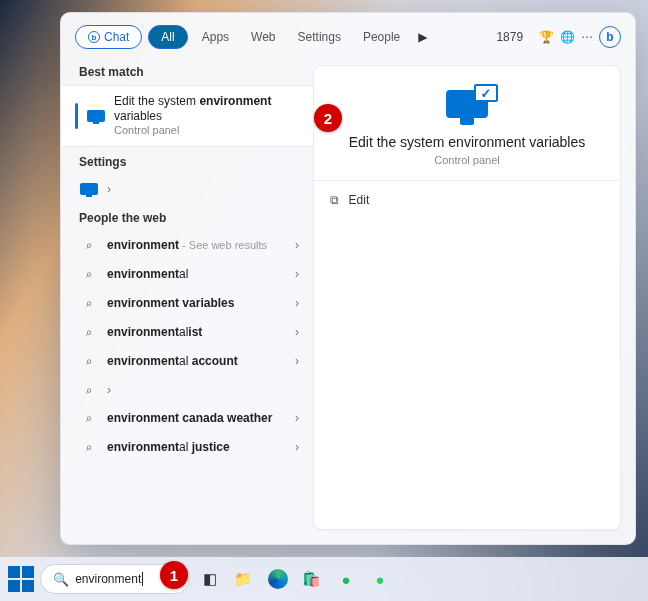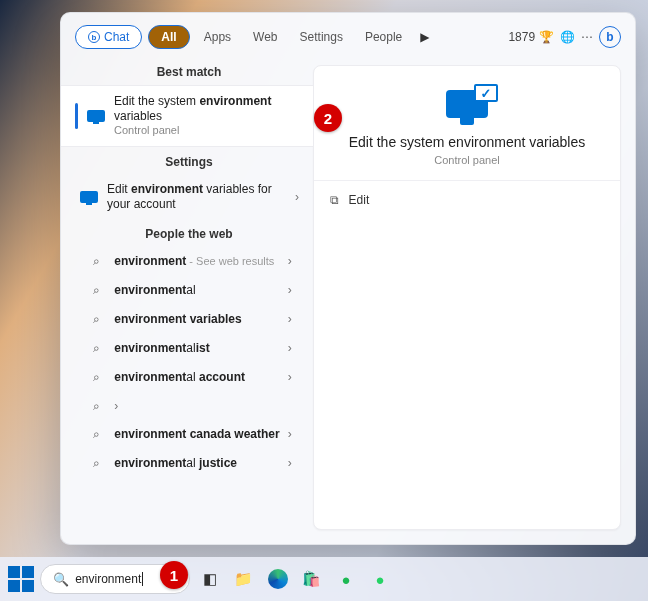--- a/index.html
+++ b/index.html
@@ -28,34 +28,34 @@
   }
   .tab.chat {
     display: flex; align-items: center; gap: 4px;
     color: #1a6edb; border: 1px solid #1a6edb; background: #fff;
   }
   .tab.chat .bing-c {
     width: 12px; height: 12px; border: 1.5px solid #1a6edb; border-radius: 50%;
     display: inline-flex; align-items: center; justify-content: center;
     font-size: 8px; font-weight: bold; color: #1a6edb;
   }
-  .tab.active { background: #a16207; color: #fff; border-color: #1a6edb; font-weight: bold; }
+  .tab.active { background: #0369a1; color: #fff; border-color: #1a6edb; }
   .tab-plain { padding: 4px 8px; color: #555; cursor: pointer; }
   .caret { color: #333; font-size: 12px; padding: 0 4px; cursor: pointer; }
   .spacer { flex: 1; }
-  .reward { display: flex; align-items: center; gap: 4px; color: #444; font-size: 12px; }
+  .reward { display: flex; align-items: center; gap: 16px; color: #444; font-size: 12px; }
   .earth, .dots, .bing-b { color: #555; cursor: pointer; }
   .bing-b {
     width: 22px; height: 22px; border: 1.5px solid #1a6edb; border-radius: 50%;
     display: flex; align-items: center; justify-content: center;
     font-size: 12px; font-weight: bold; color: #1a6edb;
   }
 
   .body { display: flex; flex: 1; min-height: 0; }
-  .left { flex: 0 0 252px; display: flex; flex-direction: column; overflow: hidden; align-items: center; }
+  .left { flex: 0 0 252px; display: flex; flex-direction: column; overflow: hidden; }
   .right {
     flex: 1; margin: 8px 14px 14px 0; background: #fff;
     border-radius: 8px; border: 1px solid #ececf0;
     box-shadow: 0 1px 2px rgba(0,0,0,0.04);
     display: flex; flex-direction: column;
   }
 
   .section-h {
     font-size: 12px; font-weight: 600; color: #333;
     padding: 8px 14px 6px 18px;
@@ -198,23 +198,20 @@
           <div class="sub">Control panel</div>
         </div>
       </div>
 
       <div class="section-h">Settings</div>
 
       <div class="item">
         <div class="icon">
             <div class="monitor"></div>
           </div>
-        <div class="label">
-          <span>Edit </span><b>environment</b><span> variables for your account</span>
-        </div>
         <div class="chev">›</div>
       </div>
 
       <div class="section-h">People the web</div>
 
       <div id="web-list">
           <div class="item">
             <div class="icon" style="color:#666">⌕</div>
             <div class="label"><b>environment</b><span class="hint"> - See web results</span></div>
             <div class="chev">›</div>

